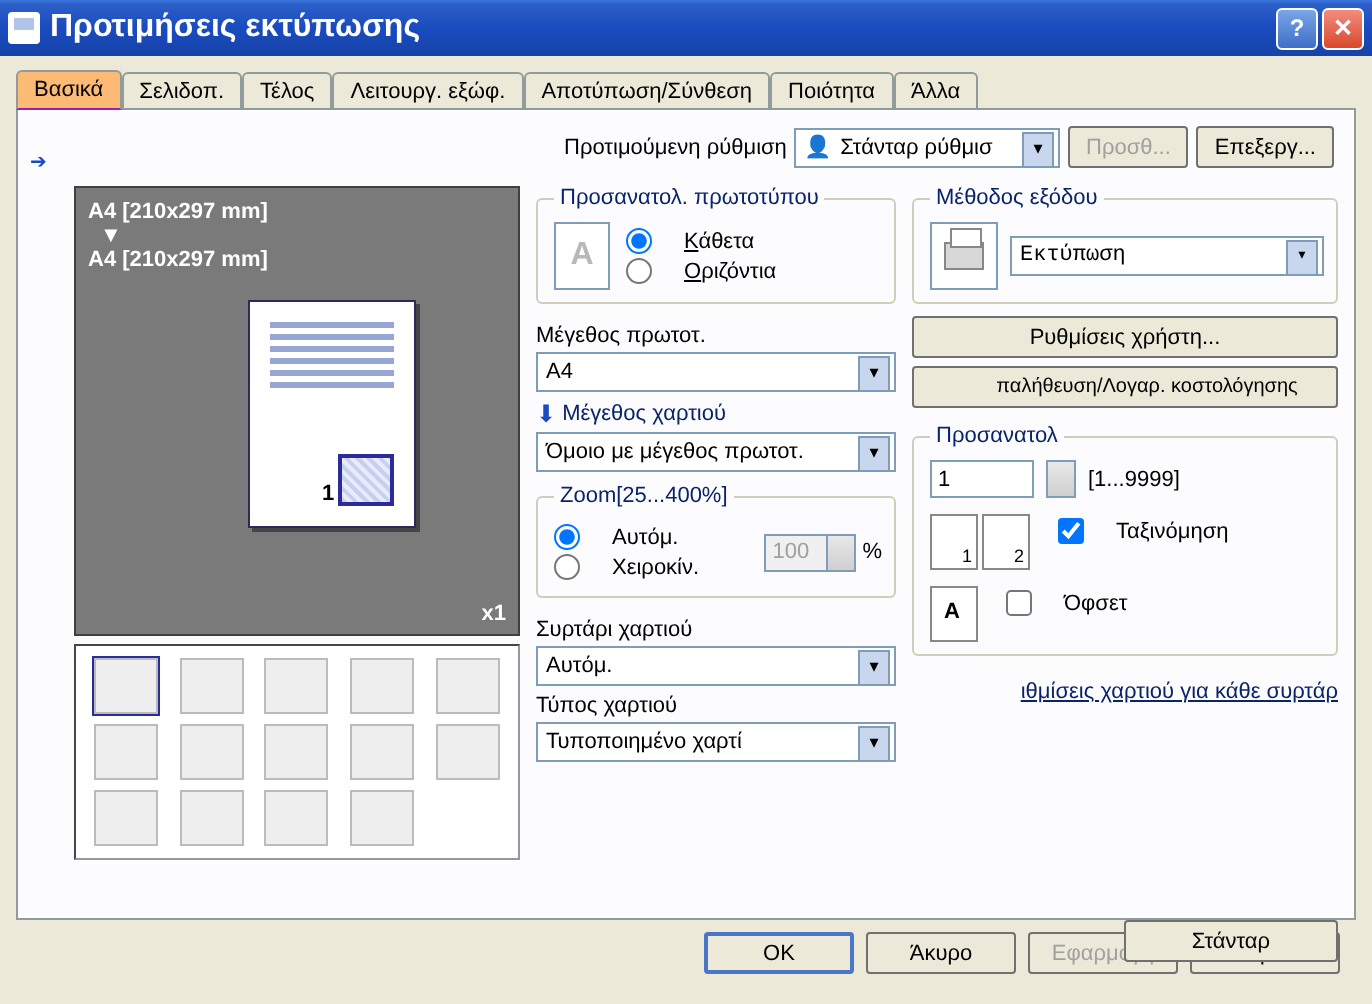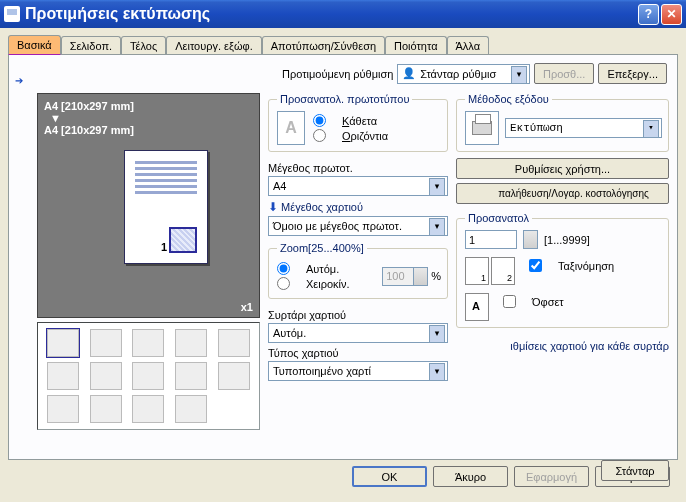--- a/index.html
+++ b/index.html
@@ -194,21 +194,21 @@
   .wide-btn { width:100%; margin-bottom:4px; }
   .copies-row { display:flex; align-items:center; gap:6px; }
   .copies-input { width:52px; height:19px; border:1px solid #7f9db9; padding:0 3px; font-family:inherit; font-size:11px; }
   .collate-imgs { display:flex; gap:2px; }
   .collate-img { width:24px; height:28px; border:1px solid #888; background:#fff; position:relative; }
   .collate-img::after { content:"1"; position:absolute; bottom:1px; right:2px; font-size:9px; }
   .collate-img.two::after { content:"2"; }
   .offset-img { width:24px; height:28px; border:1px solid #888; background:#fff; position:relative; }
   .offset-img::before { content:"A"; position:absolute; top:6px; left:6px; font-size:11px; font-weight:bold; }
   .right-group { display:flex; align-items:flex-start; gap:14px; margin-top:8px; }
-  .link { color:#0a246a; text-align:right; }
+  .link { color:#0a246a; text-decoration:underline; text-align:right; }
   .btn-row-bottom-panel { display:flex; justify-content:flex-end; margin-top:auto; }
   .dialog-btns { display:flex; justify-content:flex-end; gap:6px; padding:6px 8px; }
   .underline-mnemonic { text-decoration:underline; }
 </style>
 </head>
 <body>
 
 <div class="titlebar">
   <span class="printer-icon"></span>
   <span class="title-text">Προτιμήσεις εκτύπωσης</span>
@@ -387,21 +387,21 @@
             <div class="check-row">
                 <input type="checkbox" style="">
                 <label>Όφσετ</label>
               </div>
           </div>
         </fieldset>
 
         <div class="link" style="margin-top:6px; cursor:pointer;">ιθμίσεις χαρτιού για κάθε συρτάρ</div>
 
         <div class="btn-row-bottom-panel">
-          <button class="btn" style="width:68px;">Στάνταρ</button>
+          <button class="btn" style="width:107px;">Στάνταρ</button>
         </div>
       </div>
 
     </div>
   </div>
 
   <div class="dialog-btns">
     <button class="btn btn-default" style="width:75px;">OK</button>
     <button class="btn" style="width:75px;">Άκυρο</button>
     <button class="btn" style="width:75px;" disabled="">Εφαρμογή</button>

